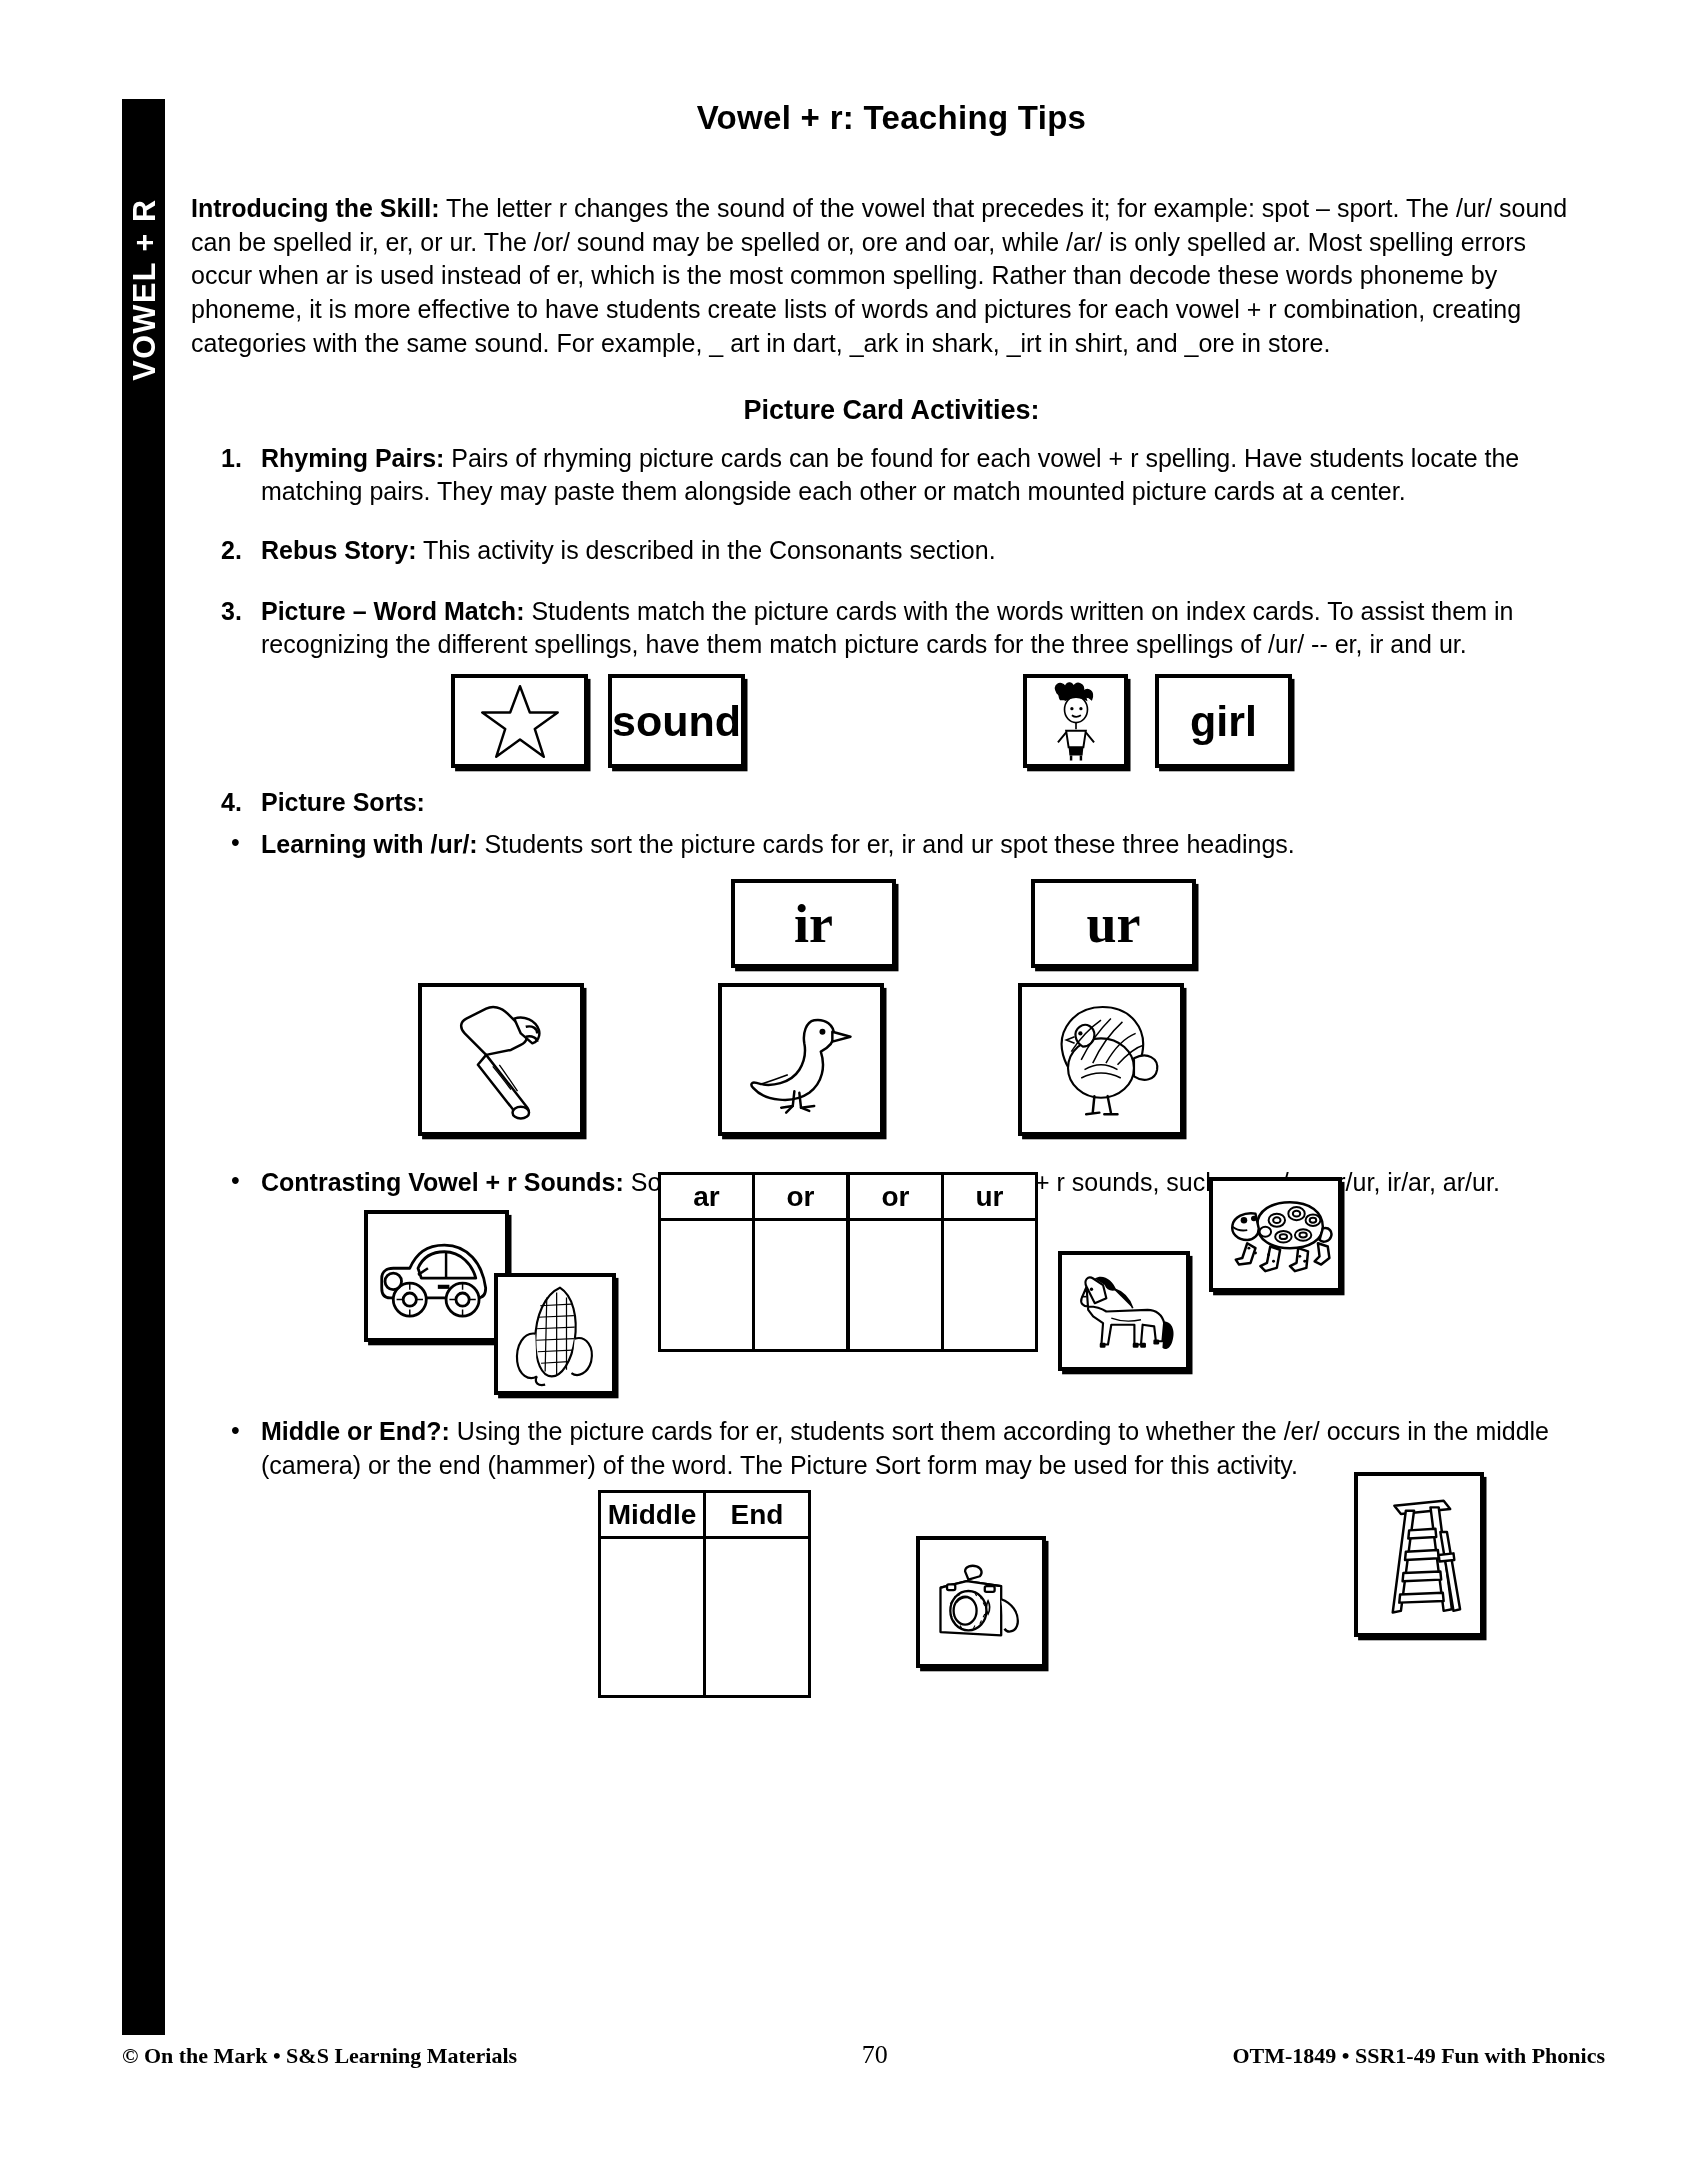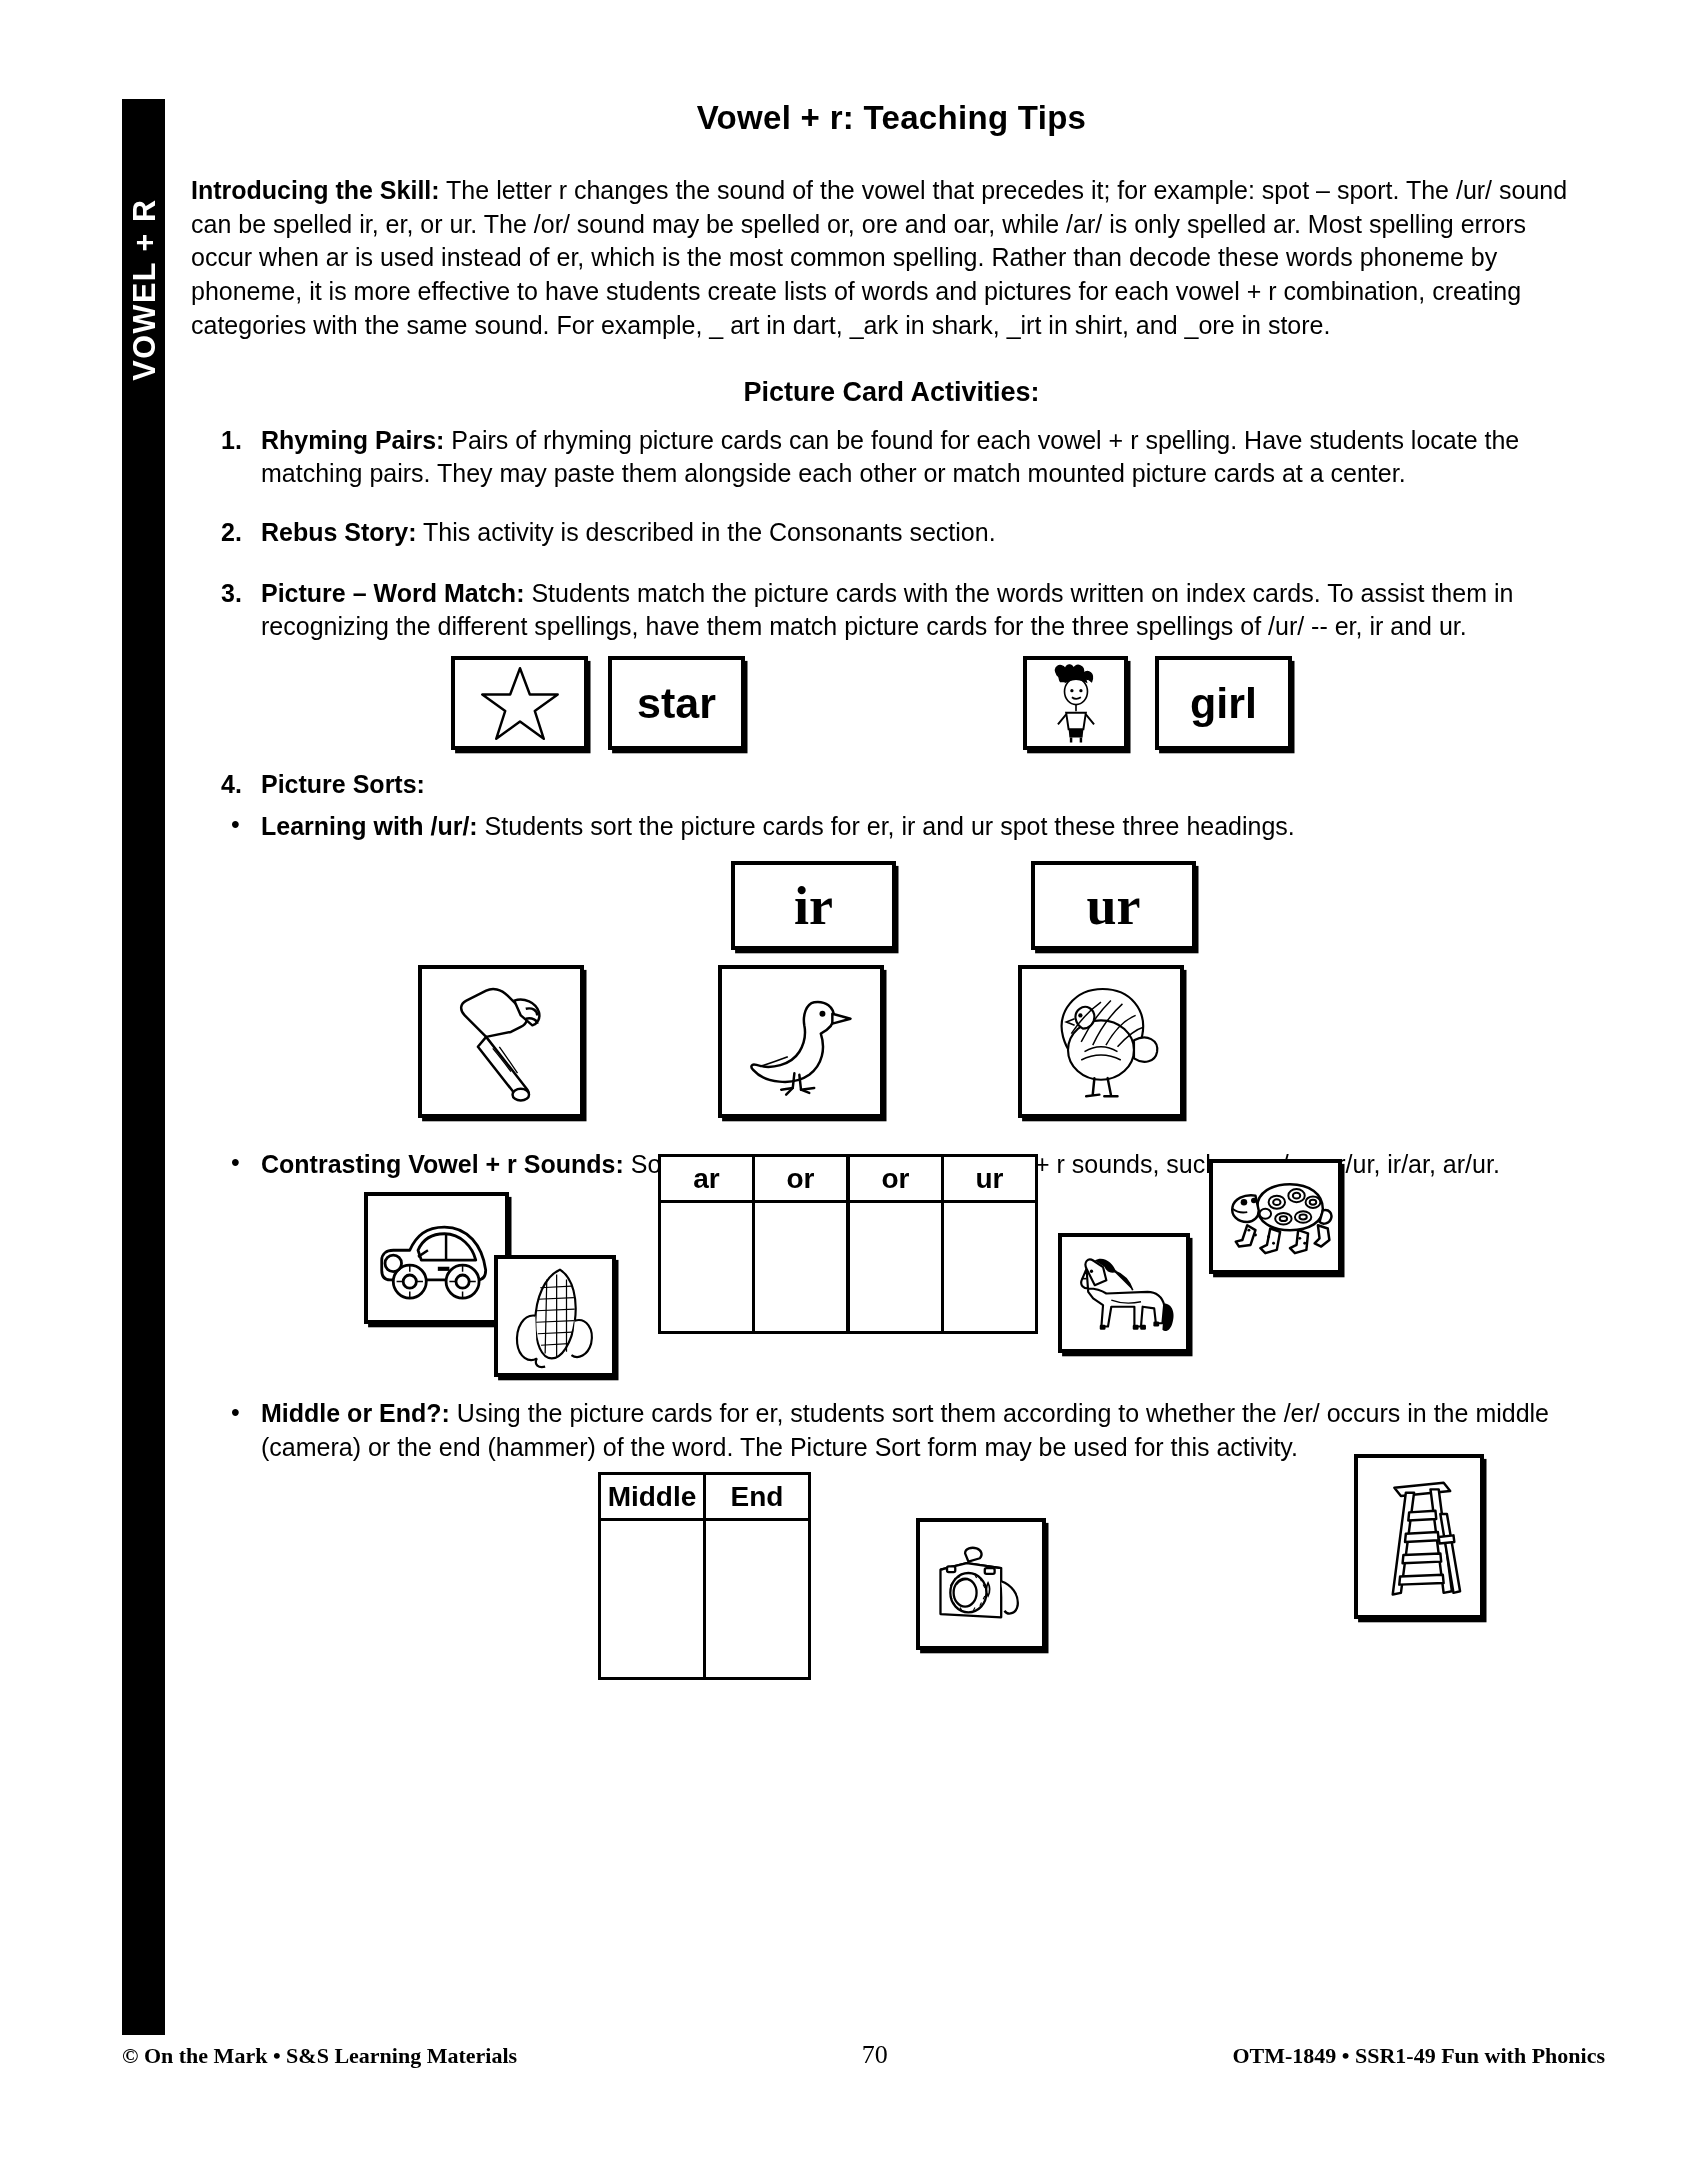--- a/index.html
+++ b/index.html
@@ -31,21 +31,21 @@
   }
 
   
   .content{
     position:absolute;
     left:191px; top:99px;
     width:1401px;
   }
 
   h1.title{
-    margin:0 0 37px 0;
+    margin:0 0 55px 0;
     text-align:center;
     font-size:33px;
     font-weight:bold;
     letter-spacing:0.3px;
     font-family:"Liberation Sans", sans-serif;
   }
 
   p.intro{
     margin:0;
     font-size:25px;
@@ -177,21 +177,21 @@
 
     <div class="row" style="height:97px; margin:10px 0 5px 0;">
 
       <div class="card" style="position:absolute; left:260px; top:0; width:137px; height:94px;">
         <svg class="pic" width="82" height="79" viewBox="0 0 100 96">
           <polygon points="50,5 62,37 96,37 68,57 79,91 50,70 21,91 32,57 4,37 38,37" fill="#fff" stroke="#000" stroke-width="3" stroke-linejoin="round"></polygon>
         </svg>
       </div>
 
       <div class="card word-card" style="position:absolute; left:417px; top:0; width:137px; height:94px;">
-        <span>star</span>
+        <span>sound</span>
       </div>
 
       <div class="card" style="position:absolute; left:832px; top:0; width:105px; height:94px;">
         <svg class="pic" width="64" height="86" viewBox="0 0 78 104">
           <g fill="#000" stroke="#000" stroke-width="1.6">
             <path d="M16 18 C10 8 20 2 26 10 C28 4 34 4 36 10 C40 3 50 6 48 16 C54 10 62 16 58 26 C54 22 48 22 45 26 L20 26 C17 21 20 20 16 18 Z"></path>
           </g>
           <ellipse cx="39" cy="38" rx="14" ry="16" fill="#fff" stroke="#000" stroke-width="2"></ellipse>
           <path d="M25 28 Q39 20 53 28 Q52 20 45 17 Q33 15 27 20 Z" fill="#000"></path>
           <circle cx="34" cy="37" r="2" fill="#000"></circle>

